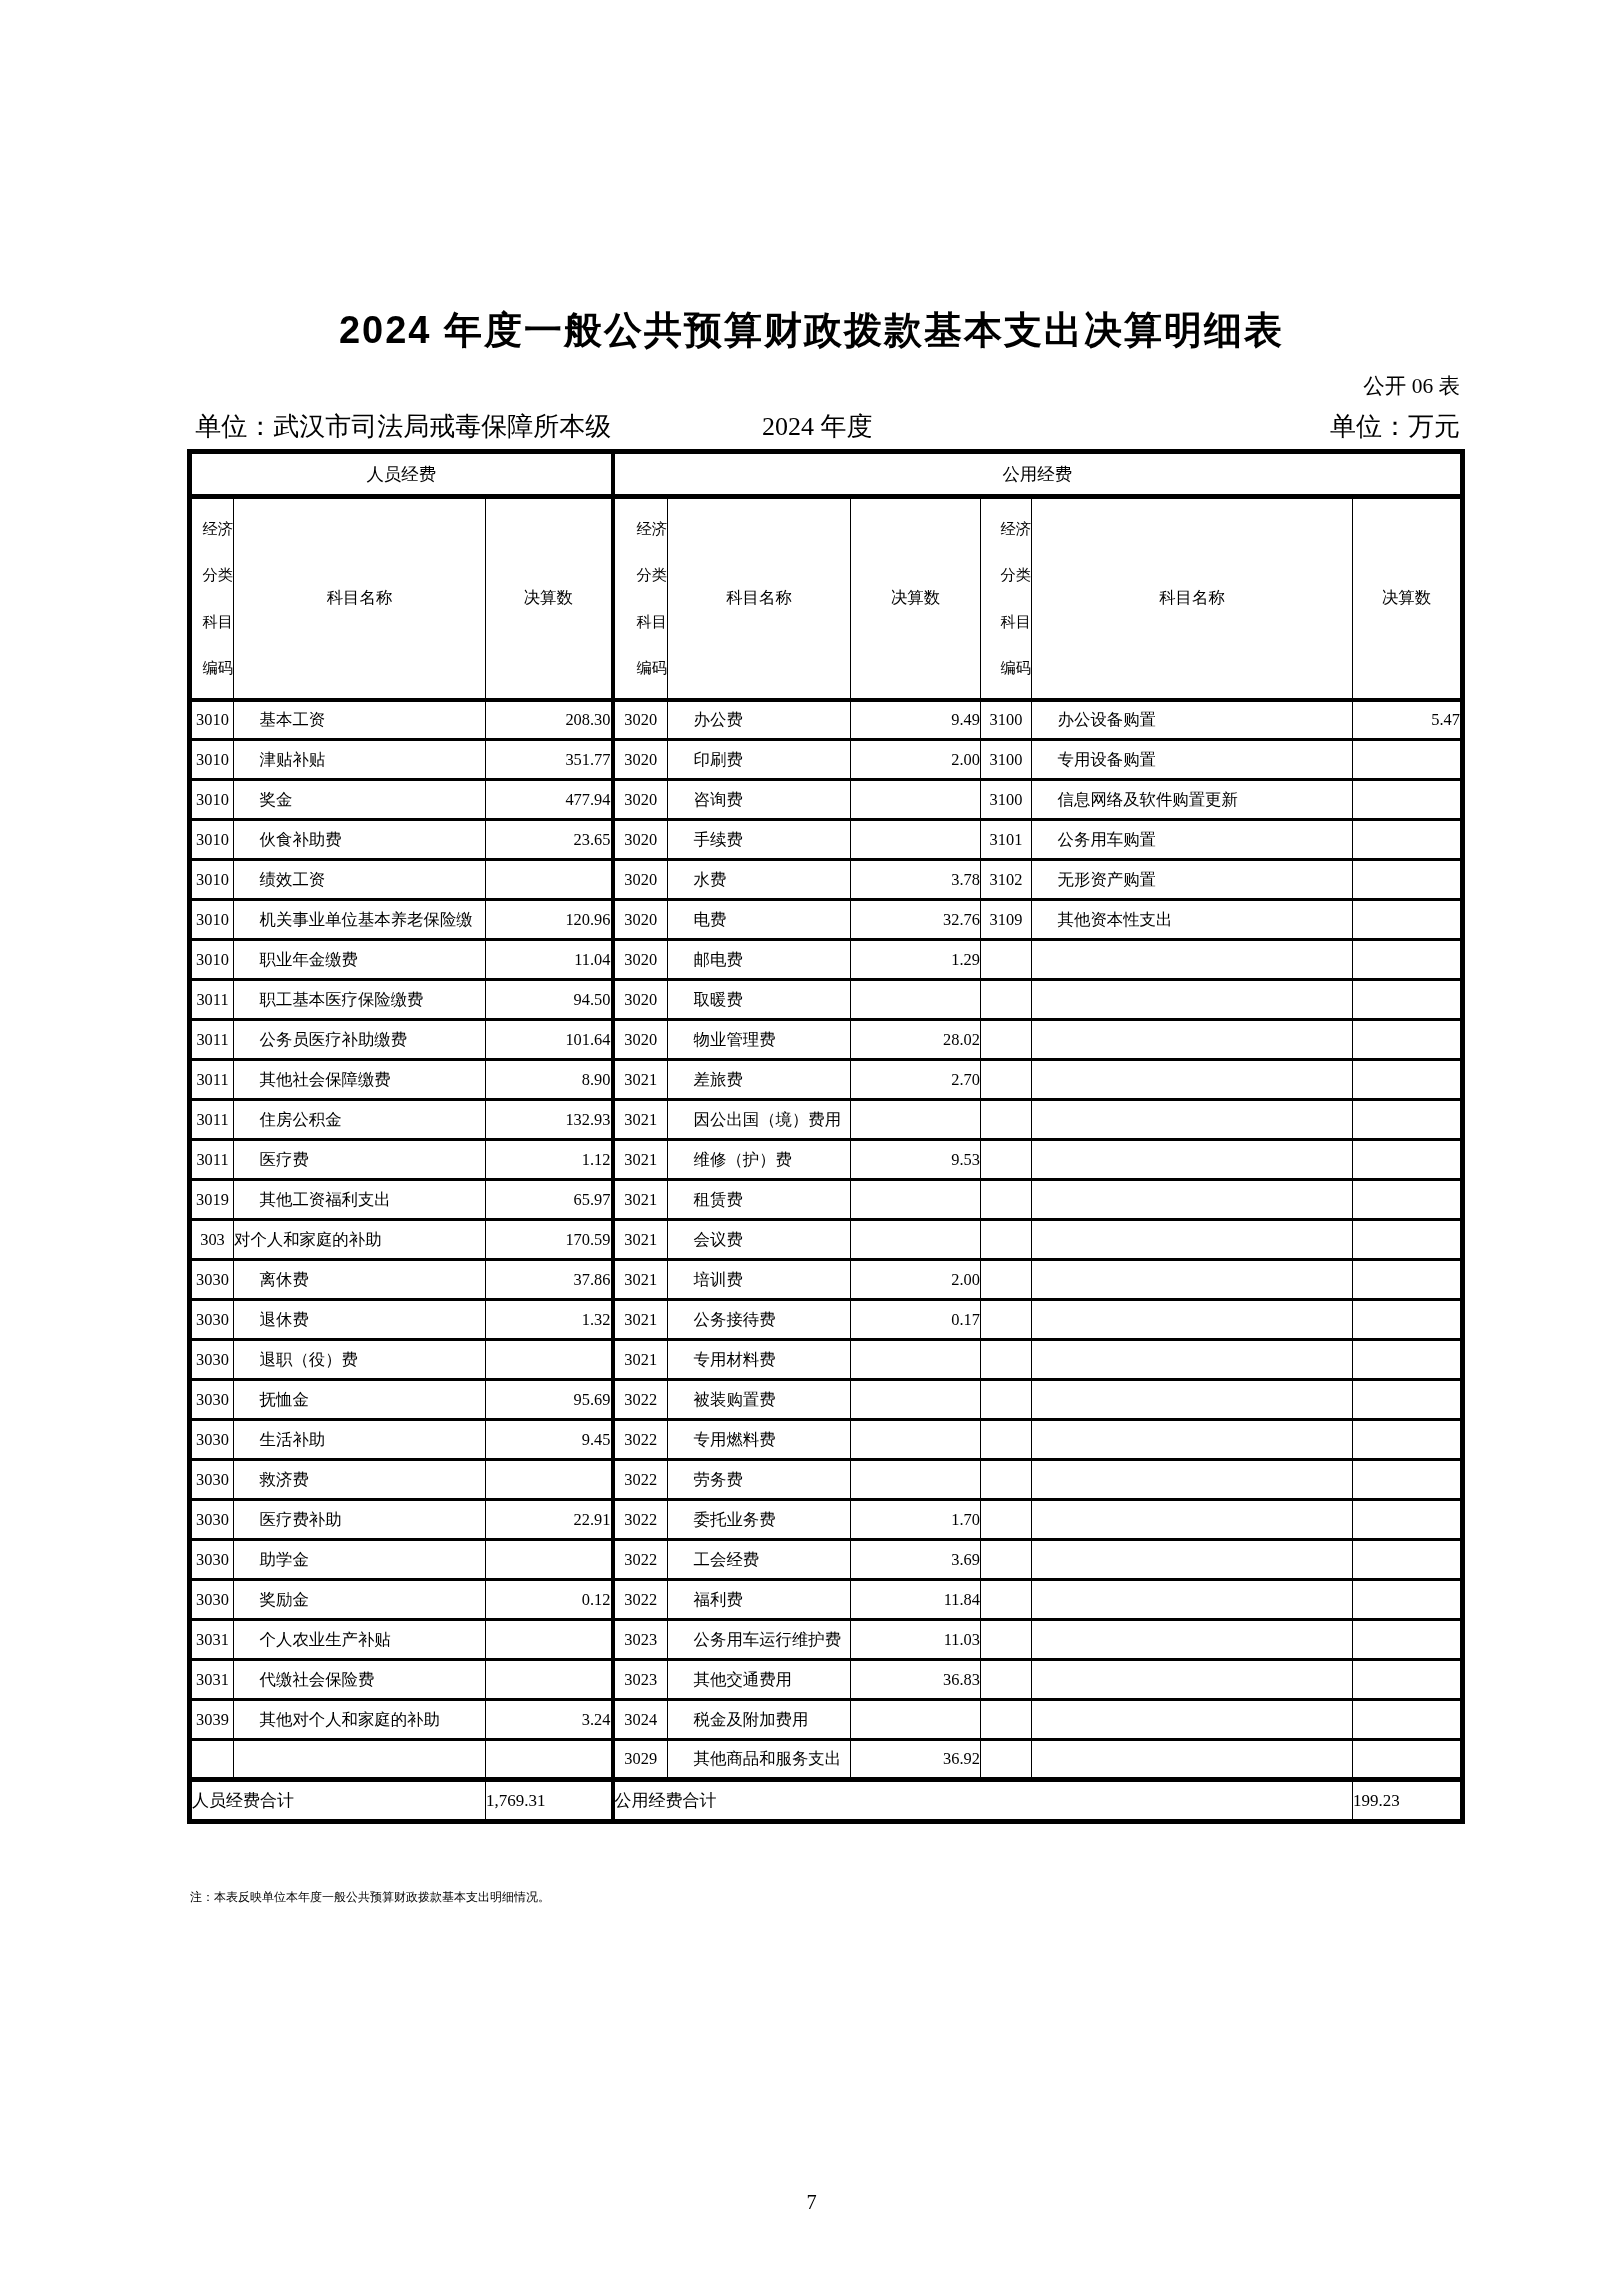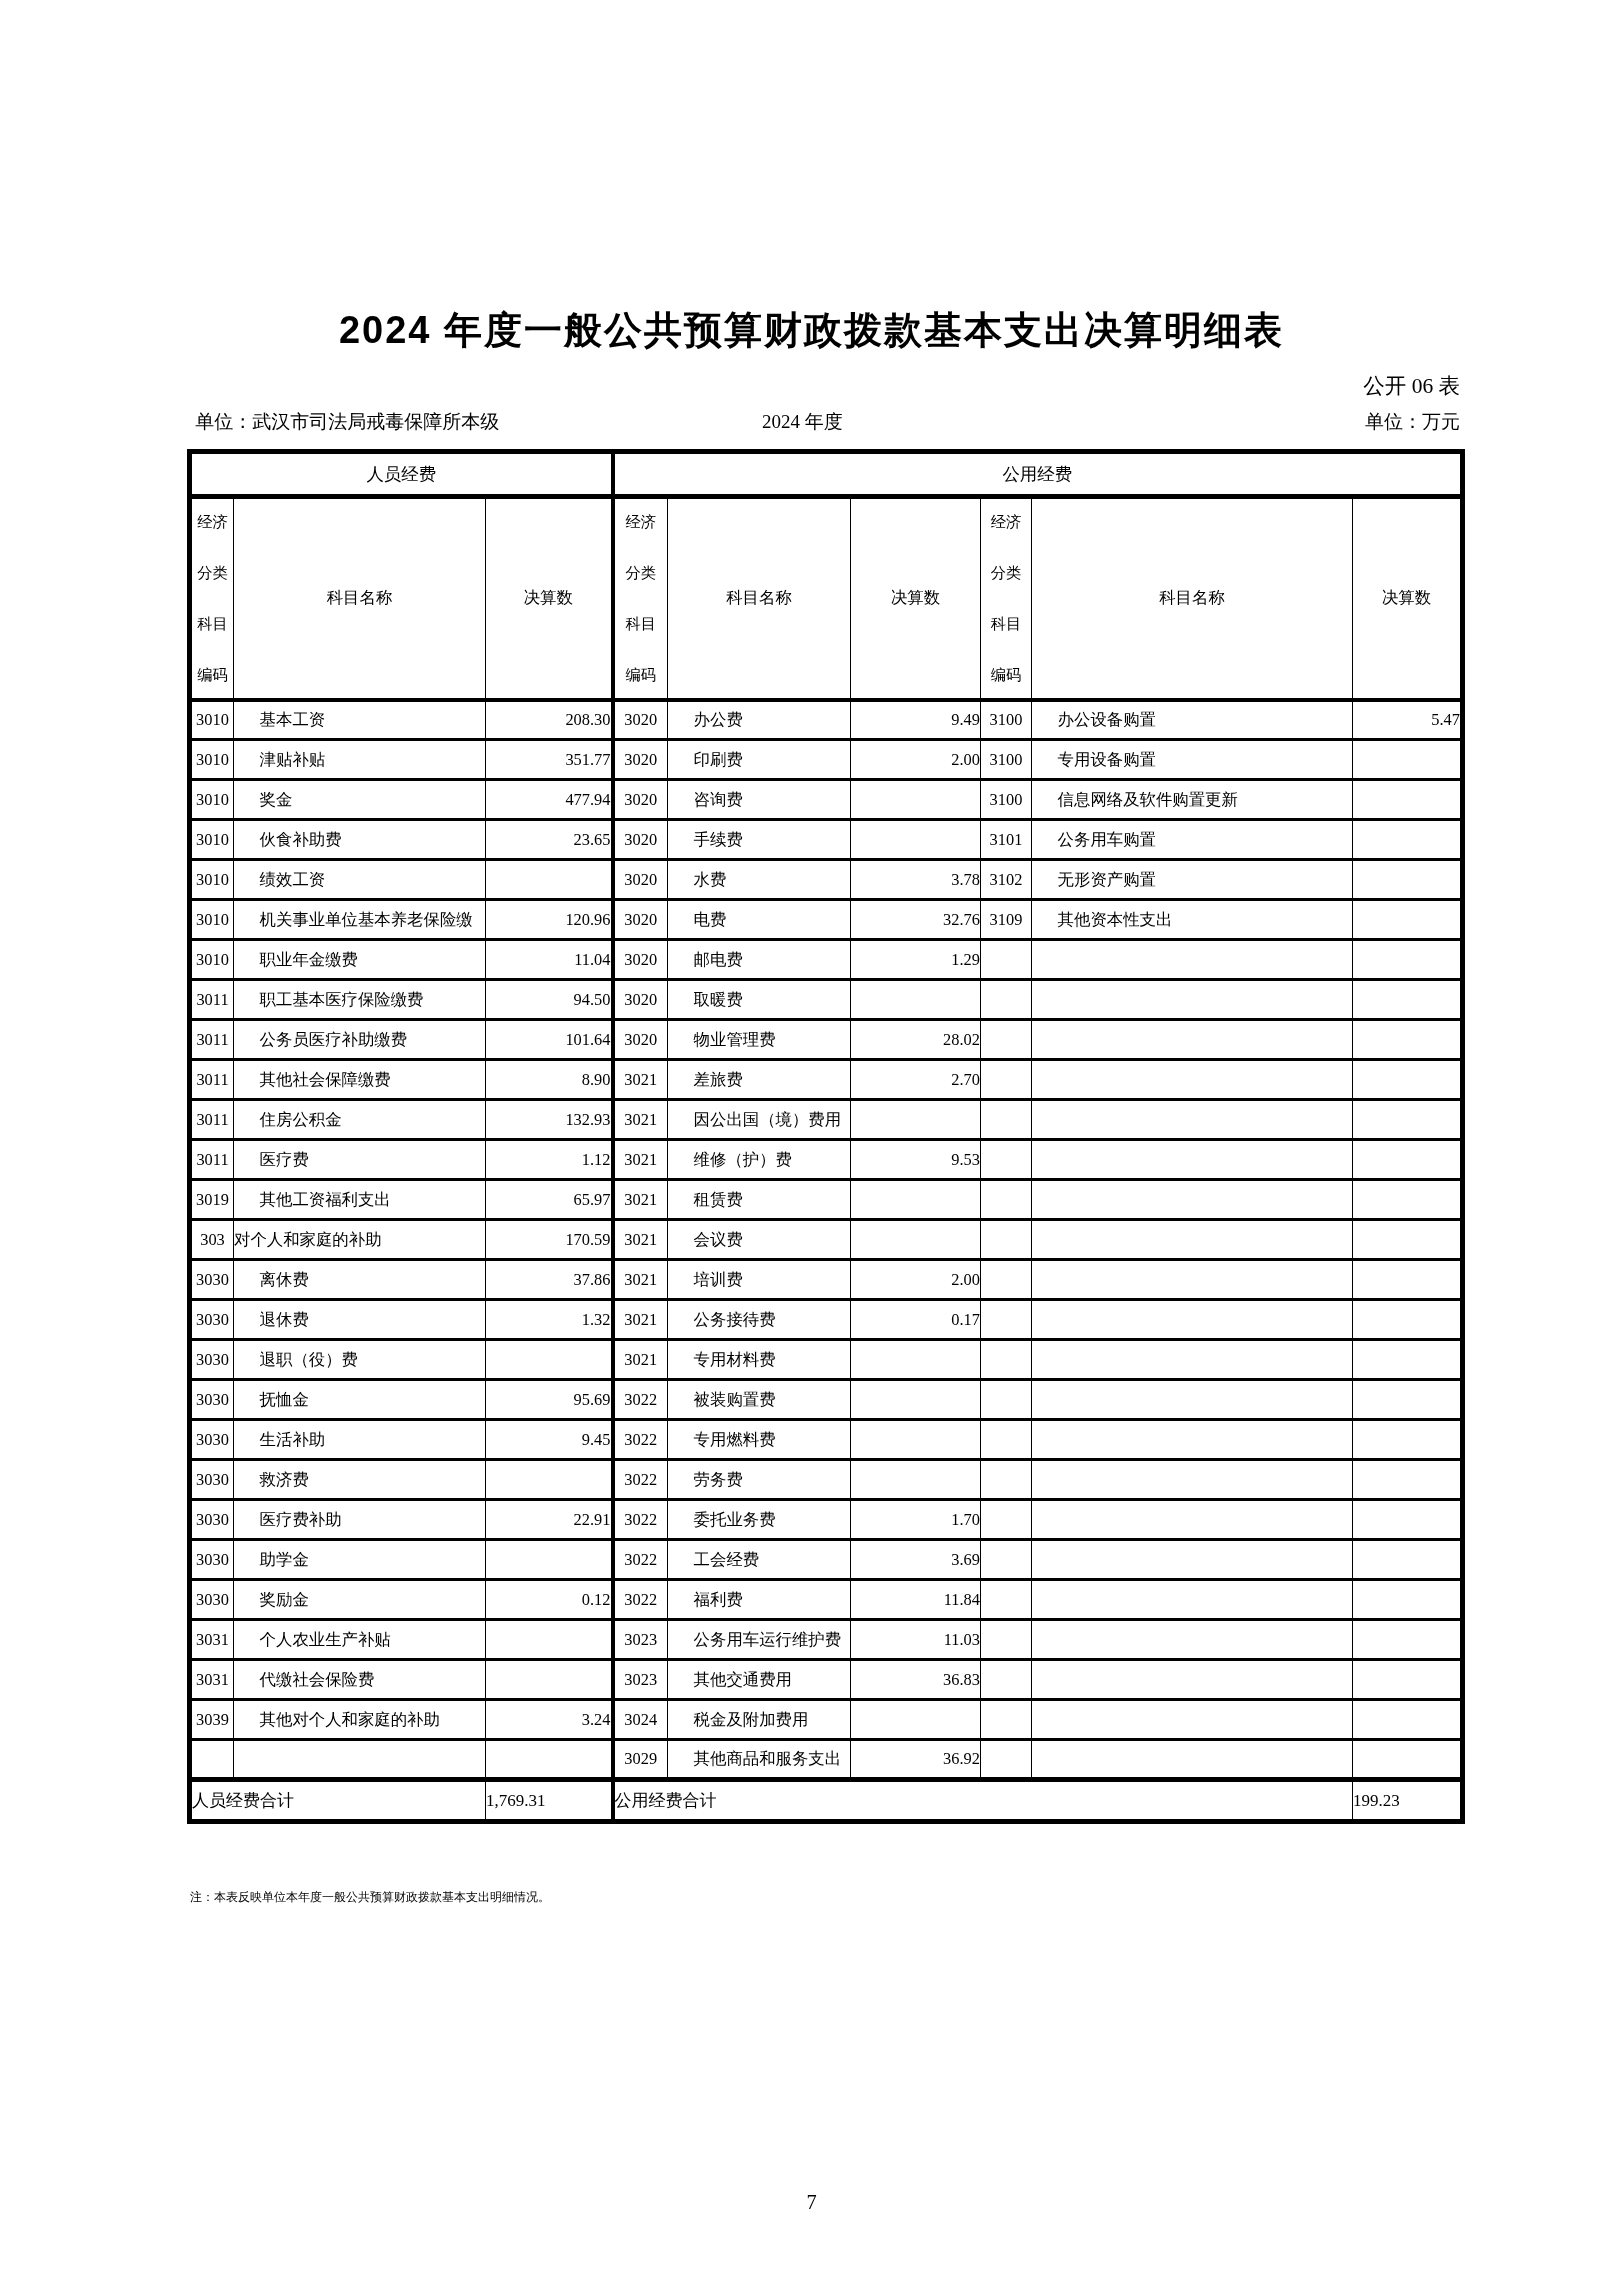--- a/index.html
+++ b/index.html
@@ -29,21 +29,21 @@
     position: absolute;
     top: 371px; left: 187px;
     width: 1273px;
     text-align: right;
     font-size: 21.5px;
   }
   .info-row {
     position: absolute;
     top: 409px; left: 187px;
     width: 1273px; height: 31px;
-    font-size: 19px;
+    font-size: 26px;
   }
   .info-unit    { position: absolute; left: 8.2px; top: 0; white-space: nowrap; }
   .info-year    { position: absolute; left: 575px; top: 0; white-space: nowrap; }
   .info-measure { position: absolute; right: 0; top: 0; white-space: nowrap; }
 
   table.main {
     position: absolute;
     left: 187px; top: 449px;
     width: 1273px;
     border-collapse: collapse;
@@ -67,22 +67,22 @@
     border-bottom-width: 5.1px;
   }
   tr.h2 { height: 203px; }
   tr.h2 td { text-align: center; border-bottom-width: 4.6px; }
   td.divL { border-left-width: 4.1px !important; }
   .vtext {
     height: 197px;
     display: flex;
     flex-direction: column;
     justify-content: space-between;
-    align-items: center;
-    padding: 14px 0;
+    align-items: flex-end;
+    padding: 21px 0;
     font-size: 15.3px;
     line-height: 1;
   }
   tr.dr { height: 40px; }
   td.code { text-align: center; }
   td.name { text-align: left; padding-left: 6.1px; }
   td.name.ind { padding-left: 25.6px; }
   td.val  { text-align: right; padding-right: 8.2px; }
   tr.sum  { height: 42px; }
   tr.sum td {

